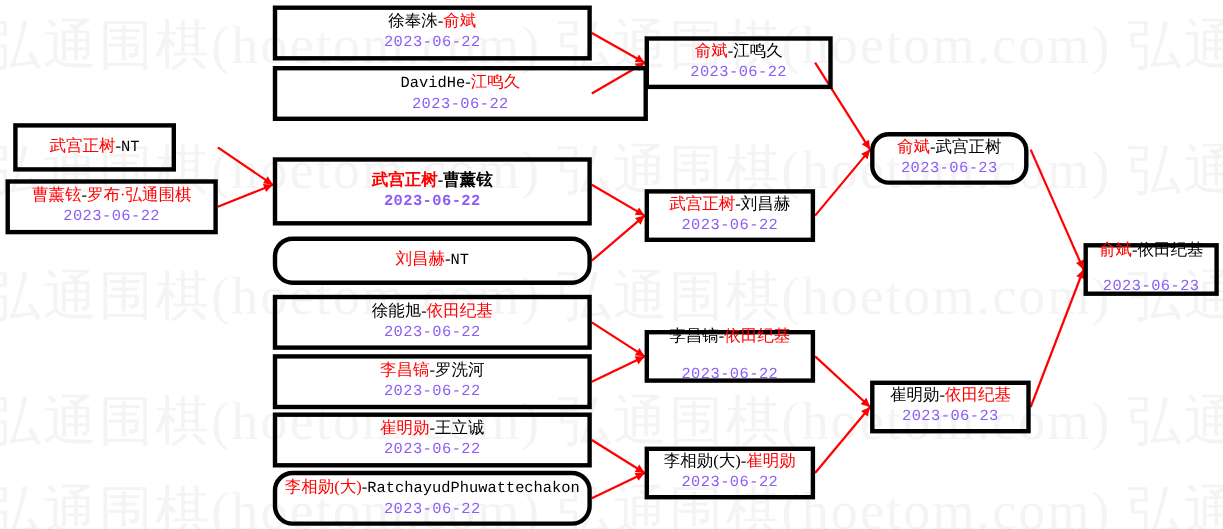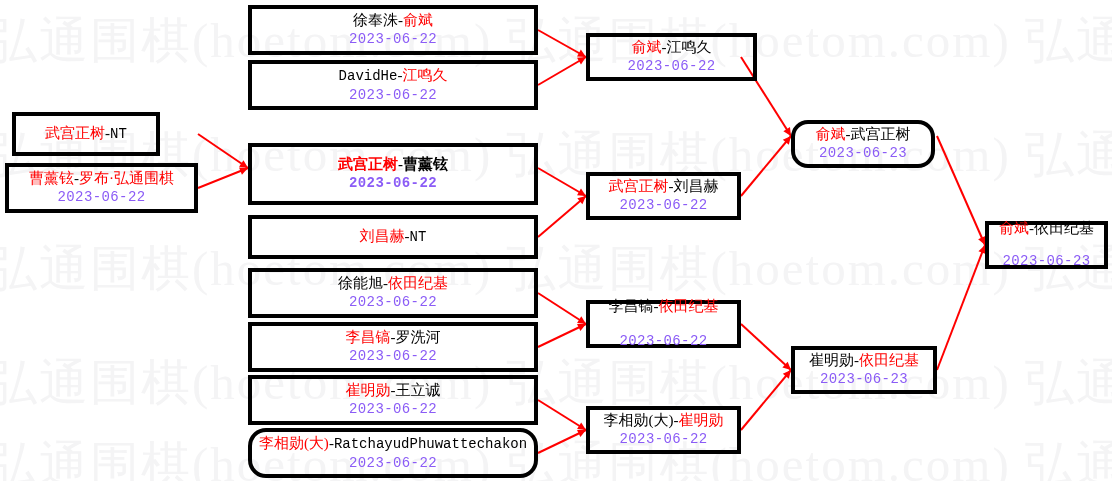--- a/index.html
+++ b/index.html
@@ -114,29 +114,29 @@
         <div class="match"><span class="p-red">武宫正树</span><span class="sep">-</span><span class="p-black lat">NT</span></div>
       </div>
       <div class="node" style="left: 5px; top: 163px; width: 193px; height: 50px; border-color: rgb(0, 0, 0);">
         <div class="match"><span class="p-red">曹薰铉</span><span class="sep">-</span><span class="p-red">罗布·弘通围棋</span></div>
         <div class="date">2023-06-22</div>
       </div>
       <div class="node" style="left: 248px; top: 5px; width: 290px; height: 50px; border-color: rgb(0, 0, 0);">
         <div class="match"><span class="p-black">徐奉洙</span><span class="sep">-</span><span class="p-red">俞斌</span></div>
         <div class="date">2023-06-22</div>
       </div>
-      <div class="node" style="left: 248px; top: 60px; width: 290px; height: 50px; border-color: rgb(0, 0, 0);">
+      <div class="node" style="left: 248px; top: 60px; width: 341px; height: 50px; border-color: rgb(0, 0, 0);">
         <div class="match"><span class="p-black lat">DavidHe</span><span class="sep">-</span><span class="p-red">江鸣久</span></div>
         <div class="date">2023-06-22</div>
       </div>
       <div class="node" style="left: 248px; top: 143px; width: 290px; height: 62px; border-color: rgb(0, 0, 0); font-weight: bold;">
         <div class="match"><span class="p-red">武宫正树</span><span class="sep">-</span><span class="p-black">曹薰铉</span></div>
         <div class="date">2023-06-22</div>
       </div>
-      <div class="node" style="left: 248px; top: 215px; width: 290px; height: 44px; border-color: rgb(0, 0, 0);">
+      <div class="node" style="left: 248px; top: 215px; width: 290px; height: 44px; border-color: rgb(0, 0, 0); border-radius: 18px;">
         <div class="match"><span class="p-red">刘昌赫</span><span class="sep">-</span><span class="p-black lat">NT</span></div>
       </div>
       <div class="node" style="left: 248px; top: 268px; width: 290px; height: 50px; border-color: rgb(0, 0, 0);">
         <div class="match"><span class="p-black">徐能旭</span><span class="sep">-</span><span class="p-red">依田纪基</span></div>
         <div class="date">2023-06-22</div>
       </div>
       <div class="node" style="left: 248px; top: 322px; width: 290px; height: 50px; border-color: rgb(0, 0, 0); text-align: right;">
         <div class="match"><span class="p-red">李昌镐</span><span class="sep">-</span><span class="p-black">罗洗河</span></div>
         <div class="date">2023-06-22</div>
       </div>

